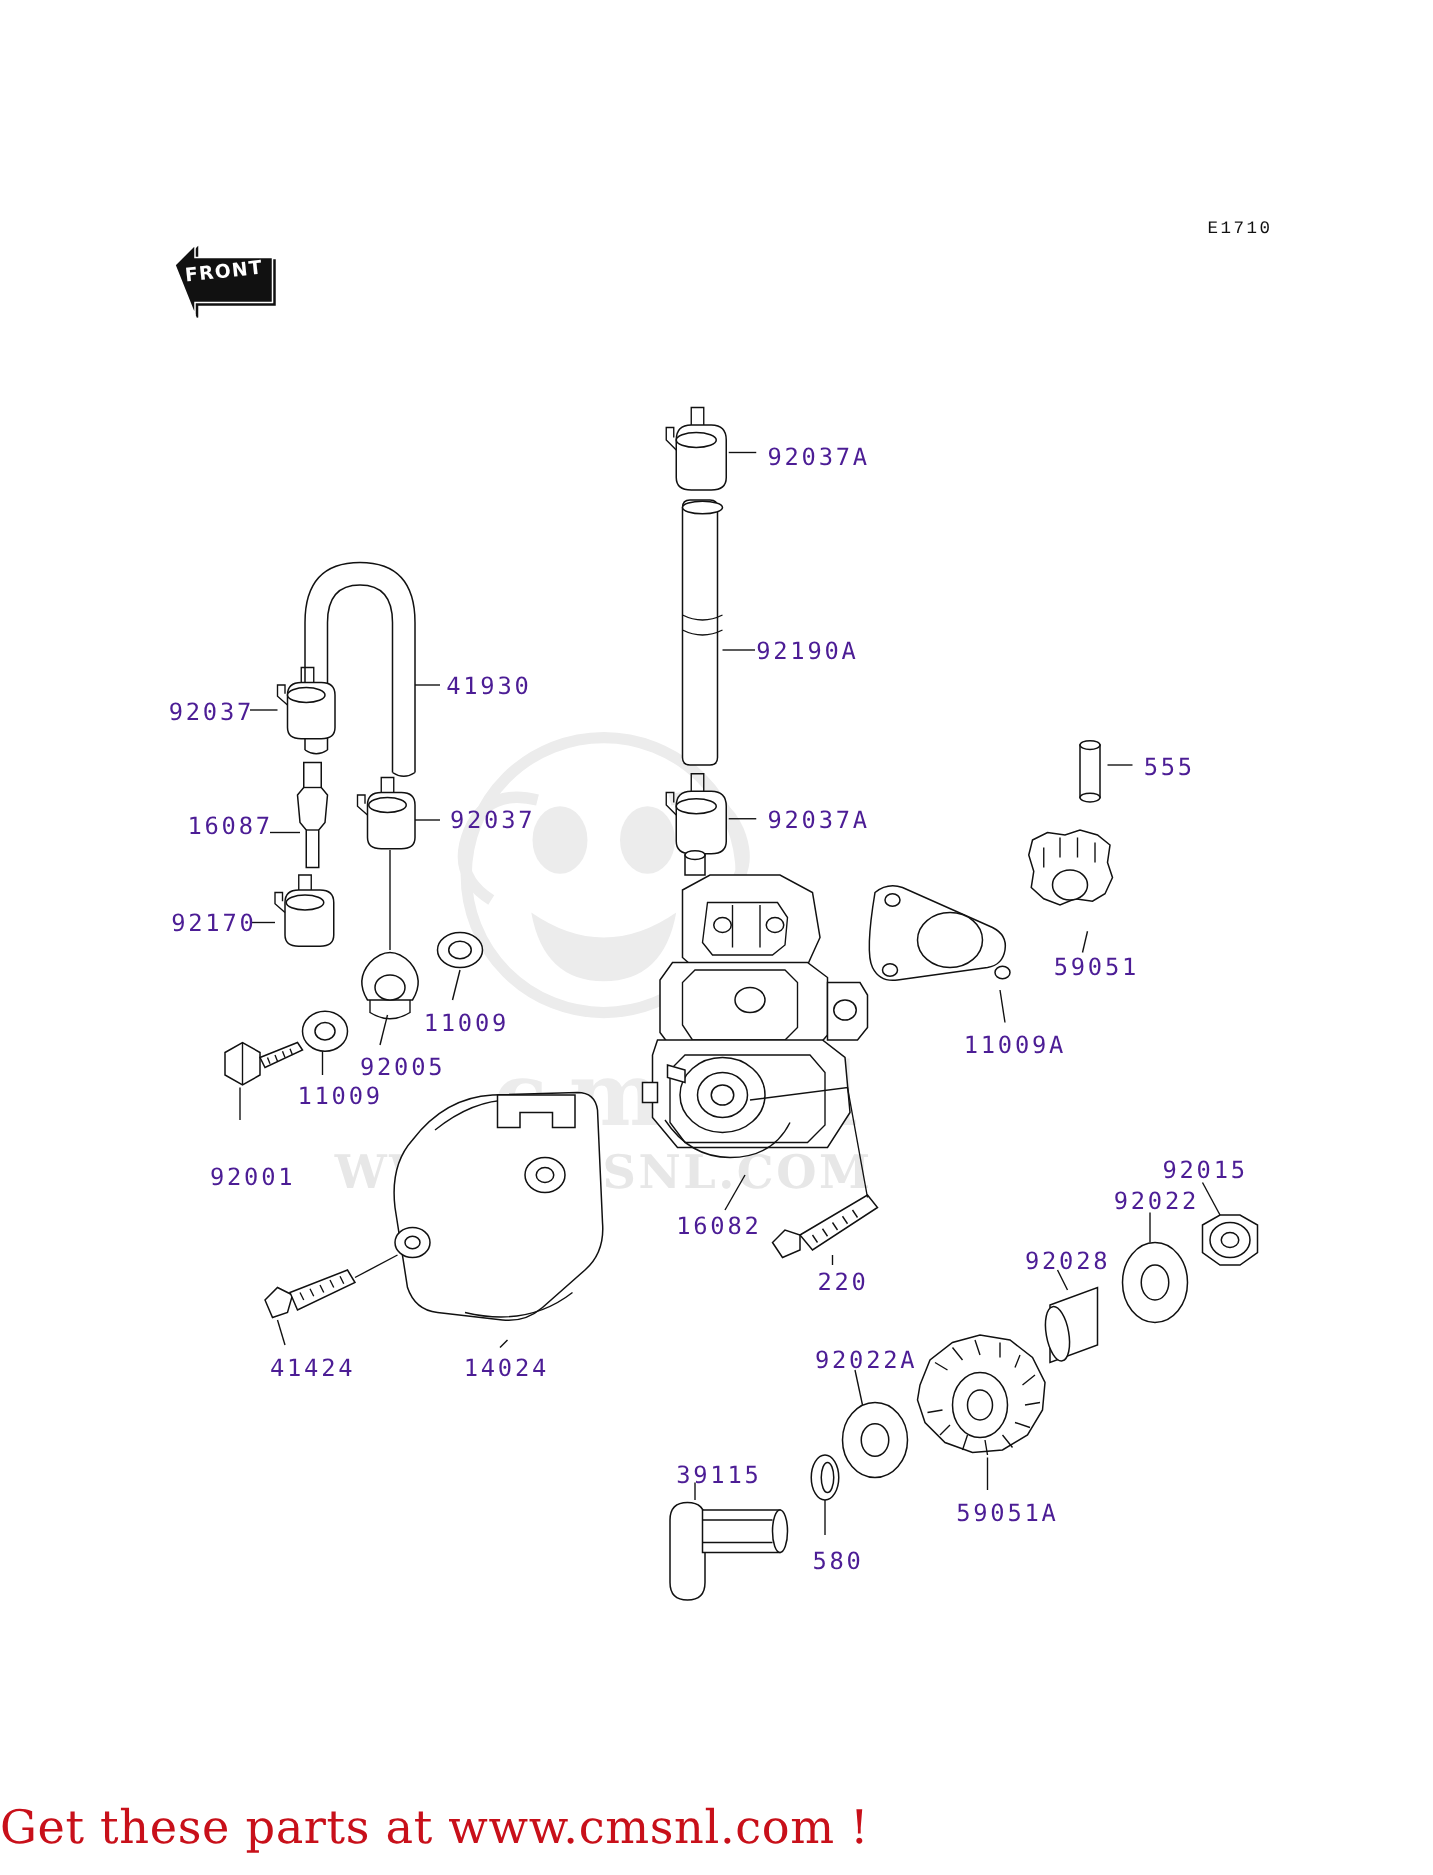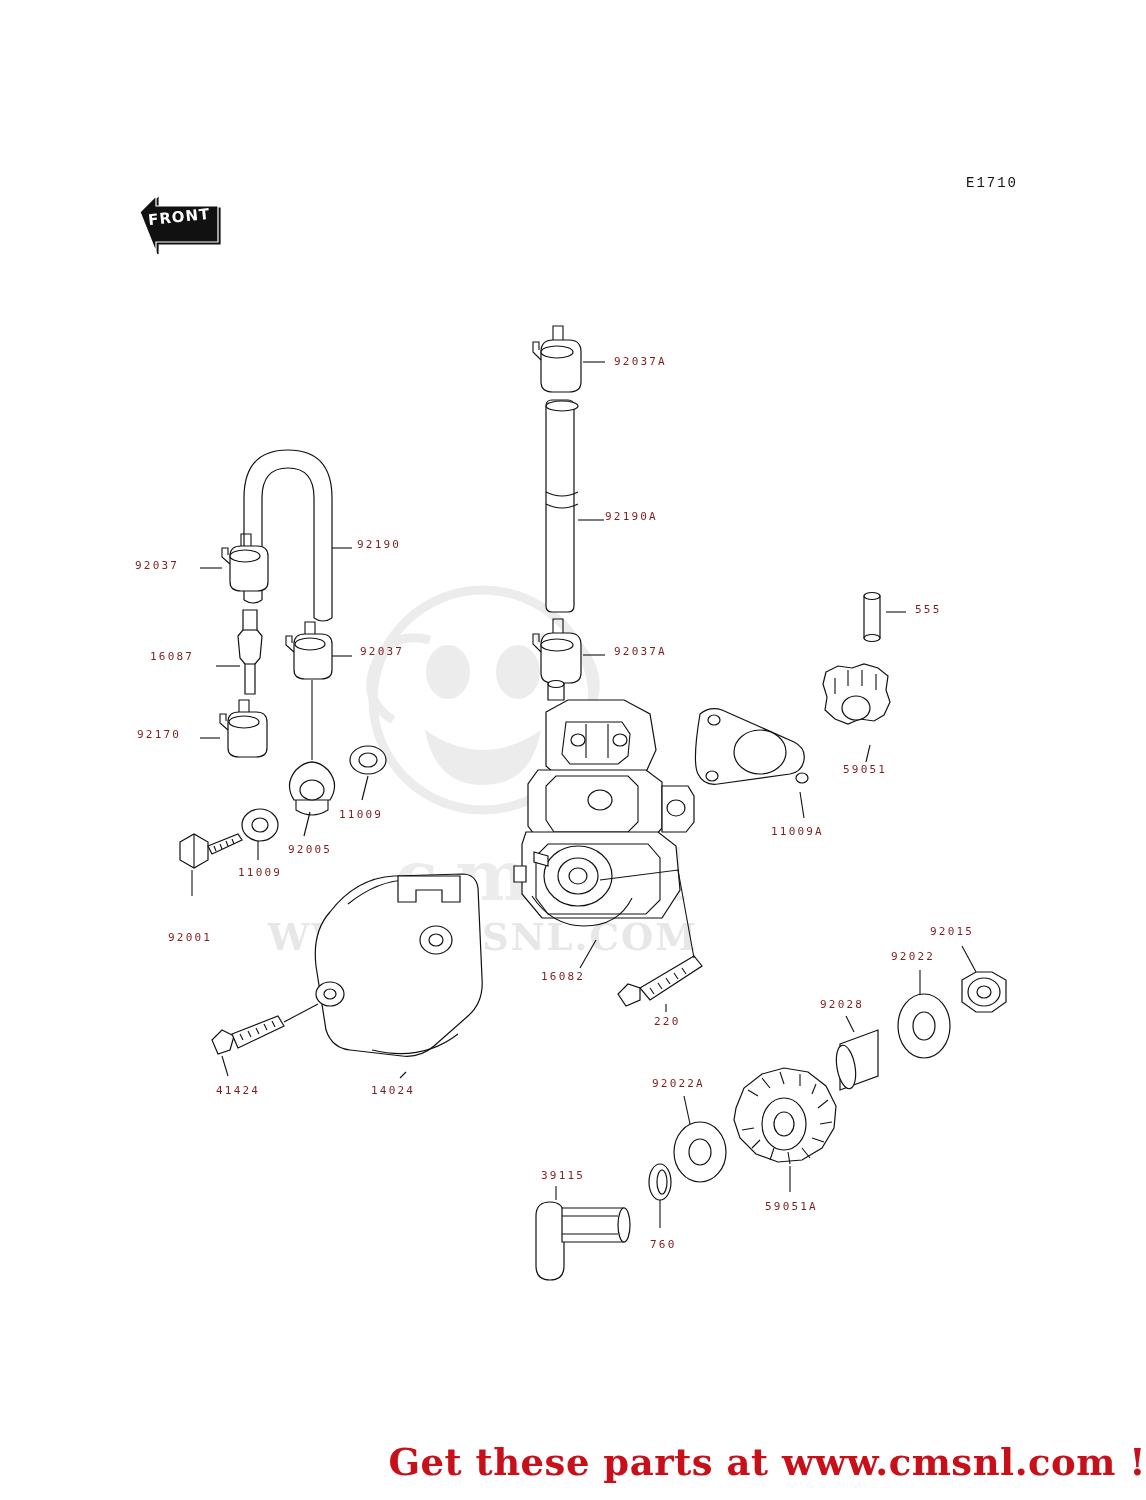--- a/index.html
+++ b/index.html
@@ -85,34 +85,34 @@
     font-family: "DejaVu Serif", serif;
     font-weight: bold;
     font-size: 37px;
     letter-spacing: 2px;
     color: #e7e7e7;
   }
   
   .callout {
     position: absolute;
     font-family: "DejaVu Sans Mono", monospace;
-    font-size: 11px;
+    font-size: 19px;
     letter-spacing: 2.2px;
-    color: #7f1d1d;
+    color: #4c1d95;
     white-space: nowrap;
   }
   
   .footer {
     position: absolute;
     left: 0;
     top: 1440px;
     width: 1146px;
-    text-align: right;
+    text-align: left;
     font-family: "DejaVu Serif", serif;
-    font-weight: bold;
+    font-weight: normal;
     font-size: 37px;
     color: #c8101a;
     letter-spacing: 0.5px;
   }
   svg { display: block; }
   .ln { stroke: #111; stroke-width: 1.1; fill: none; }
   .pt { stroke: #111; stroke-width: 1.2; fill: none; }
   .pt-f { stroke: #111; stroke-width: 1.2; fill: #ffffff; }
 </style>
 </head>
@@ -377,21 +377,21 @@
 
       <g class="ln">
         <path d="M352 548 L348 548"></path>
         <path d="M604 520 L596 520"></path>
       </g>
     </svg>
   </div>
 
   <div class="callout" style="left:614px; top:355px;">92037A</div>
   <div class="callout" style="left:605px; top:510px;">92190A</div>
-  <div class="callout" style="left:357px; top:538px;">92190</div>
+  <div class="callout" style="left:357px; top:538px;">41930</div>
   <div class="callout" style="left:135px; top:559px;">92037</div>
   <div class="callout" style="left:915px; top:603px;">555</div>
   <div class="callout" style="left:150px; top:650px;">16087</div>
   <div class="callout" style="left:360px; top:645px;">92037</div>
   <div class="callout" style="left:614px; top:645px;">92037A</div>
   <div class="callout" style="left:137px; top:728px;">92170</div>
   <div class="callout" style="left:843px; top:763px;">59051</div>
   <div class="callout" style="left:339px; top:808px;">11009</div>
   <div class="callout" style="left:771px; top:825px;">11009A</div>
   <div class="callout" style="left:288px; top:843px;">92005</div>
@@ -400,17 +400,17 @@
   <div class="callout" style="left:930px; top:925px;">92015</div>
   <div class="callout" style="left:891px; top:950px;">92022</div>
   <div class="callout" style="left:541px; top:970px;">16082</div>
   <div class="callout" style="left:820px; top:998px;">92028</div>
   <div class="callout" style="left:654px; top:1015px;">220</div>
   <div class="callout" style="left:652px; top:1077px;">92022A</div>
   <div class="callout" style="left:216px; top:1084px;">41424</div>
   <div class="callout" style="left:371px; top:1084px;">14024</div>
   <div class="callout" style="left:541px; top:1169px;">39115</div>
   <div class="callout" style="left:765px; top:1200px;">59051A</div>
-  <div class="callout" style="left:650px; top:1238px;">760</div>
+  <div class="callout" style="left:650px; top:1238px;">580</div>
 
   <div class="footer">Get these parts at www.cmsnl.com !</div>
 
 </div>
 
 </body></html>

